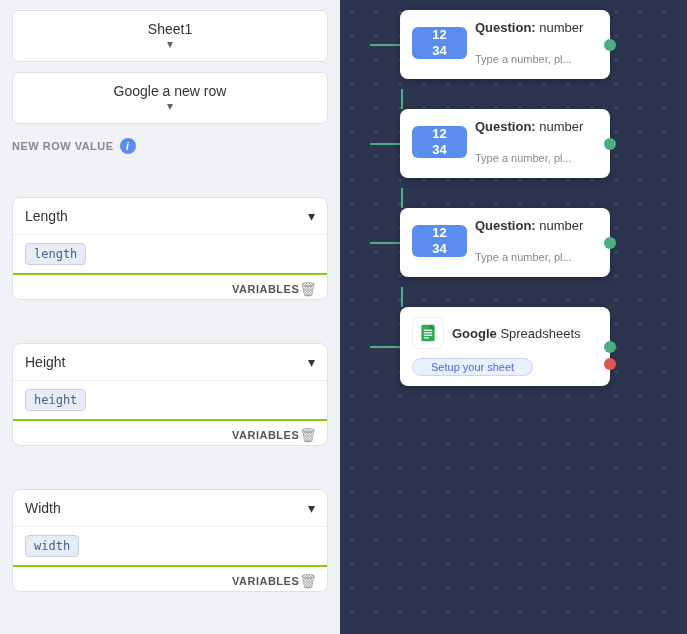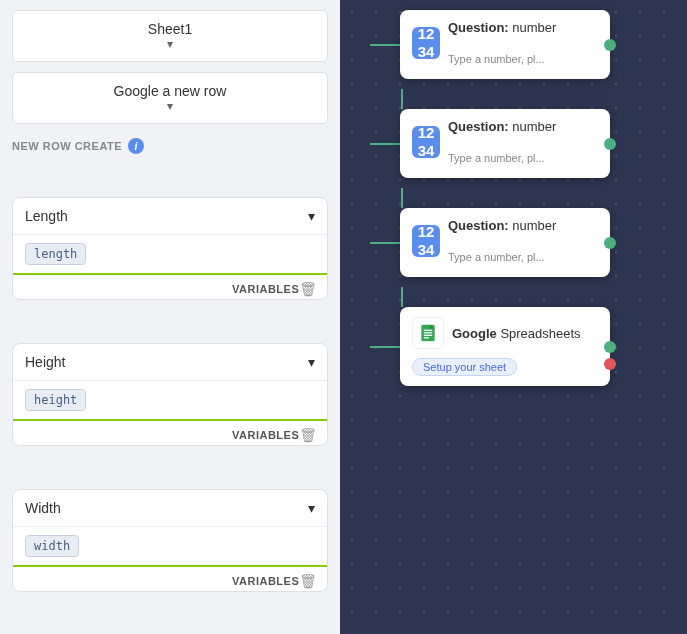--- a/index.html
+++ b/index.html
@@ -167,29 +167,29 @@
       box-shadow: 0 2px 8px rgba(0,0,0,0.3);
       position: relative;
     }
     .node-card .node-header {
       display: flex;
       align-items: center;
       gap: 8px;
       margin-bottom: 4px;
     }
     .node-icon {
-      width: 28px;
+      width: 55px;
       height: 32px;
       background: #5b8def;
       border-radius: 6px;
       display: flex;
       align-items: center;
       justify-content: center;
       color: white;
-      font-size: 15px;
+      font-size: 13px;
       font-weight: bold;
       line-height: 1.2;
       text-align: center;
       flex-shrink: 0;
     }
     .node-title {
       font-size: 13px;
       font-weight: 600;
       color: #333;
     }
@@ -227,21 +227,21 @@
     .gs-icon svg {
       width: 20px;
       height: 20px;
     }
 
     .setup-badge {
       display: inline-block;
       background: #e8f0fe;
       border: 1px solid #c5d5f5;
       border-radius: 12px;
-      padding: 2px 10px;
+      padding: 2px 18px;
       font-size: 11px;
       color: #4a6ad4;
       margin-top: 5px;
       cursor: pointer;
     }
   </style>
 </head>
 <body>
 
 <div class="left-panel">
@@ -250,21 +250,21 @@
     <span>Sheet1</span>
     <span class="chevron">▾</span>
   </div>
 
   <div class="select-box">
     <span>Google a new row</span>
     <span class="chevron">▾</span>
   </div>
 
   <div class="section-label">
-    <span>NEW ROW CREATE</span>
+    <span>NEW ROW VALUE</span>
     <span class="info-icon">i</span>
   </div>
 
   <div class="row-value-block">
     <div class="field-select">
       <span>Length</span>
       <span class="chevron">▾</span>
     </div>
     <div class="field-input">
       <span class="var-tag">length</span>

